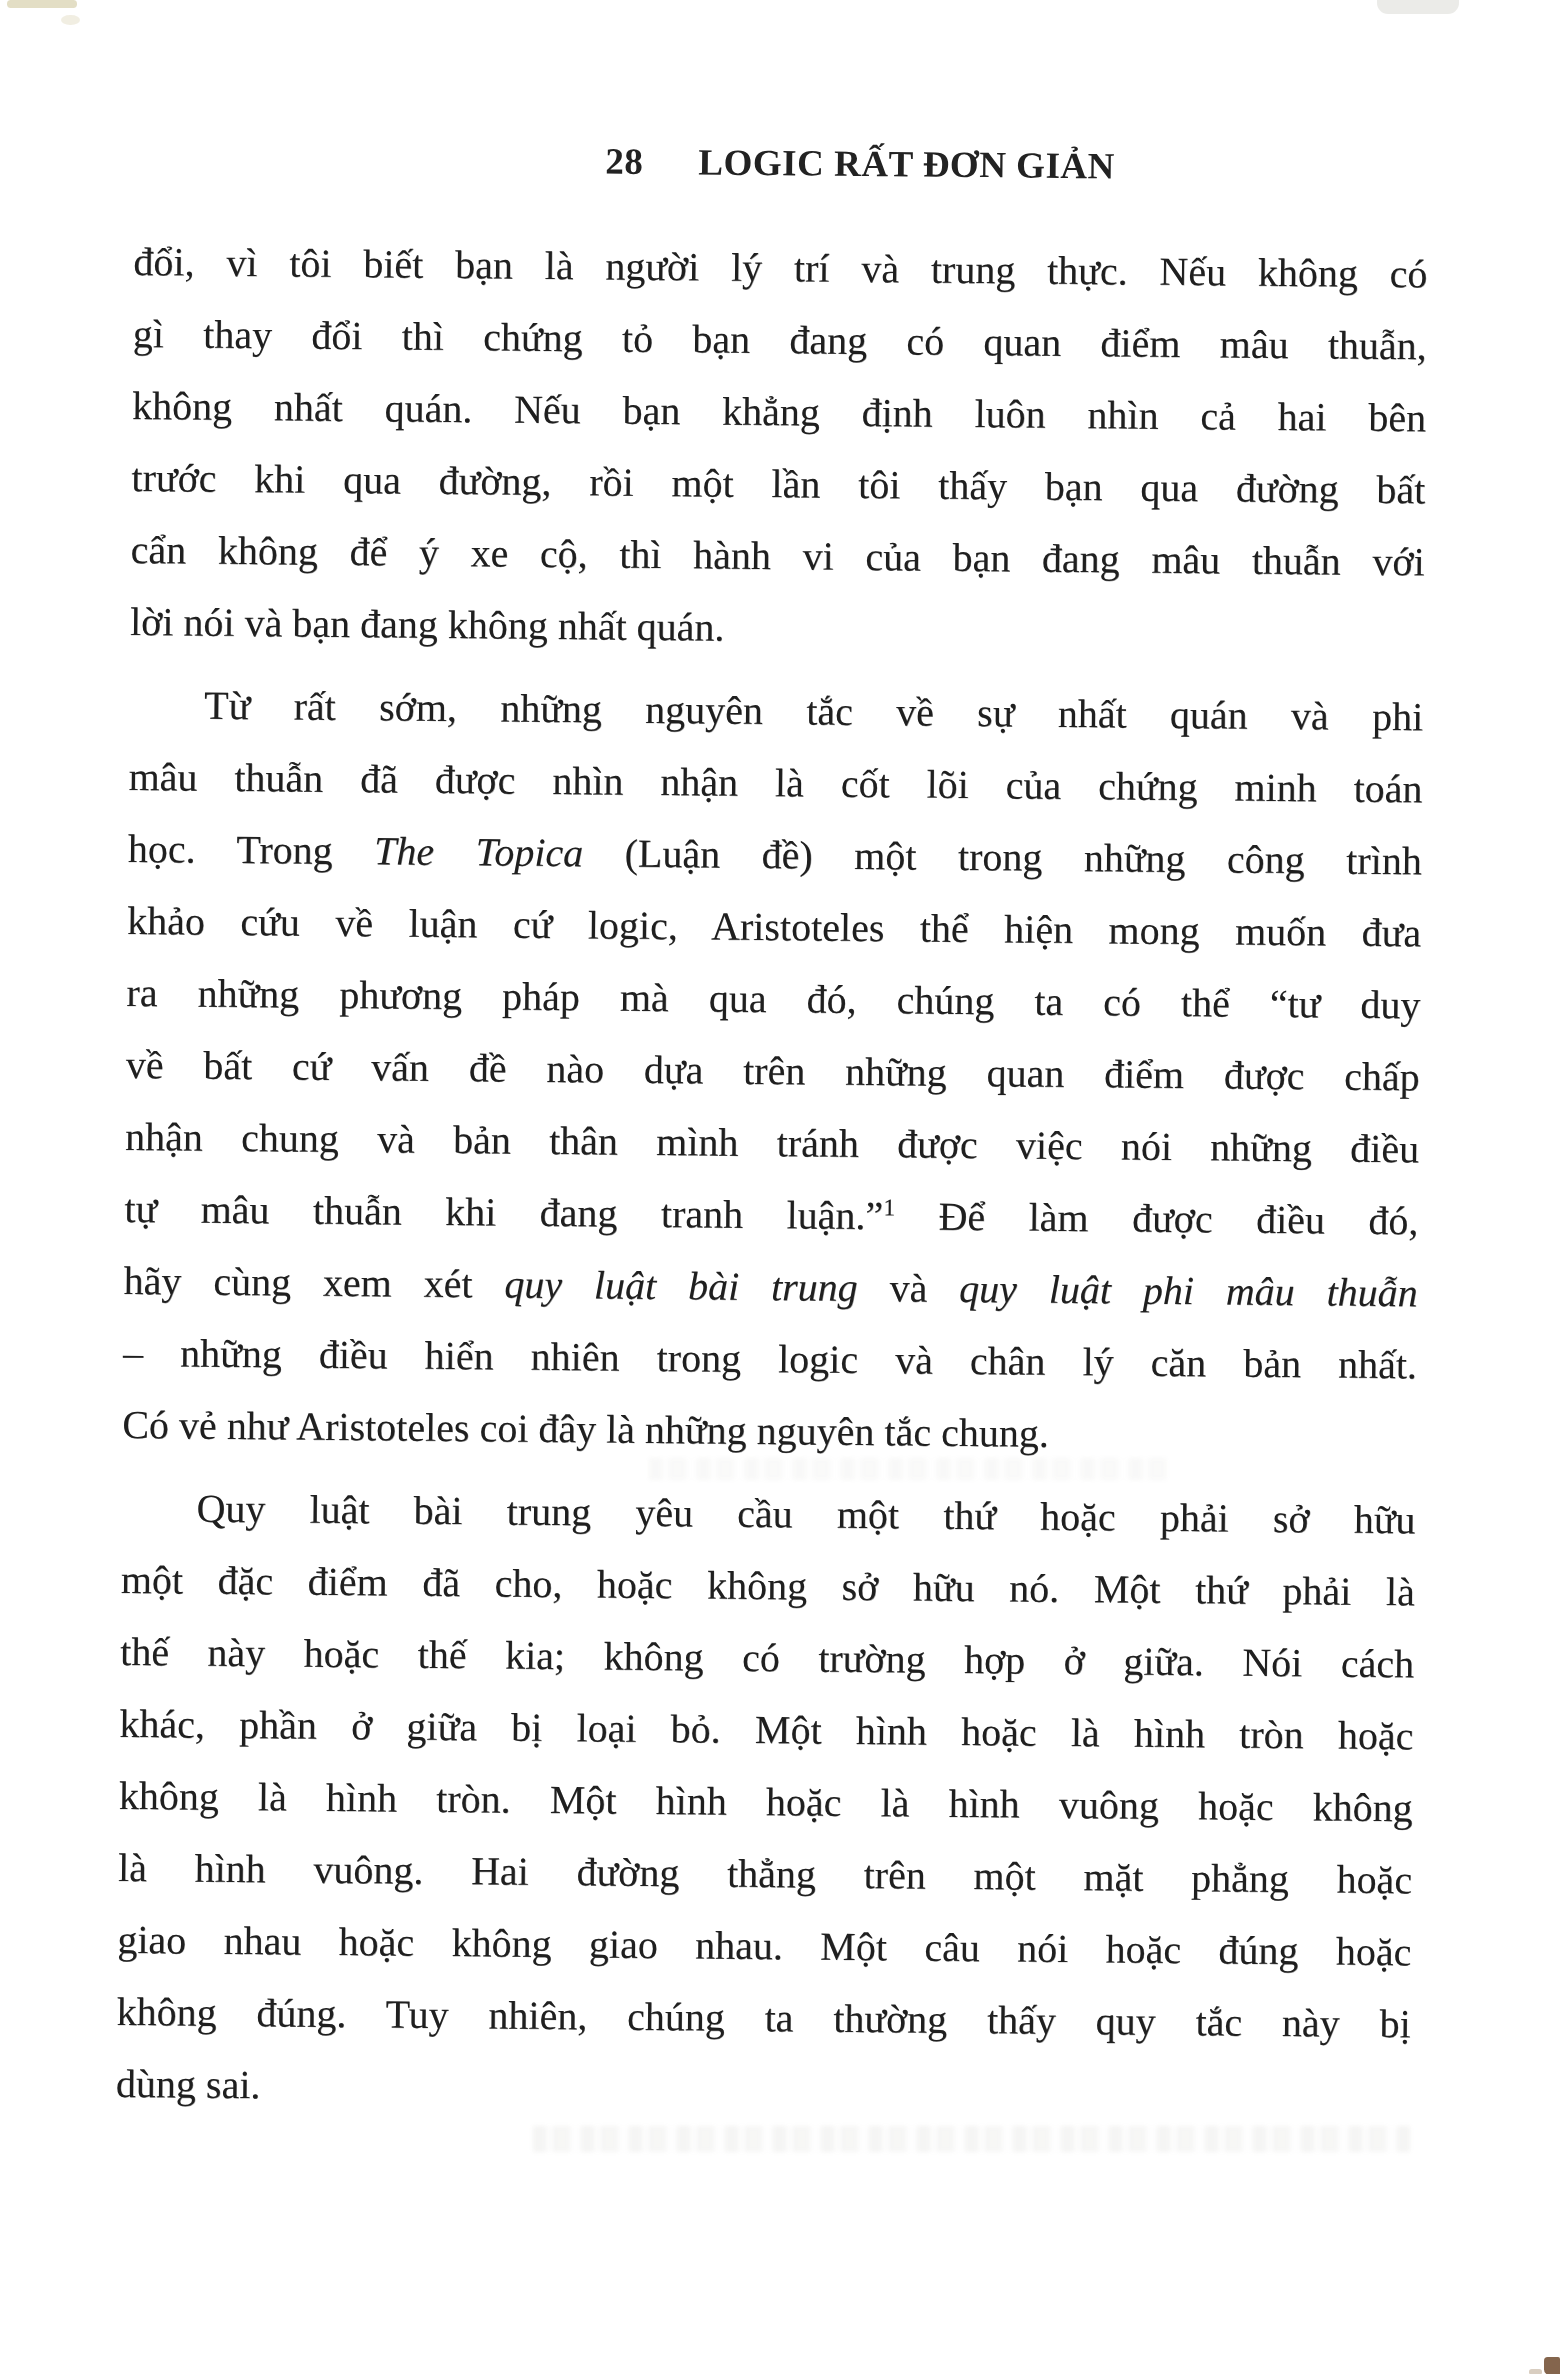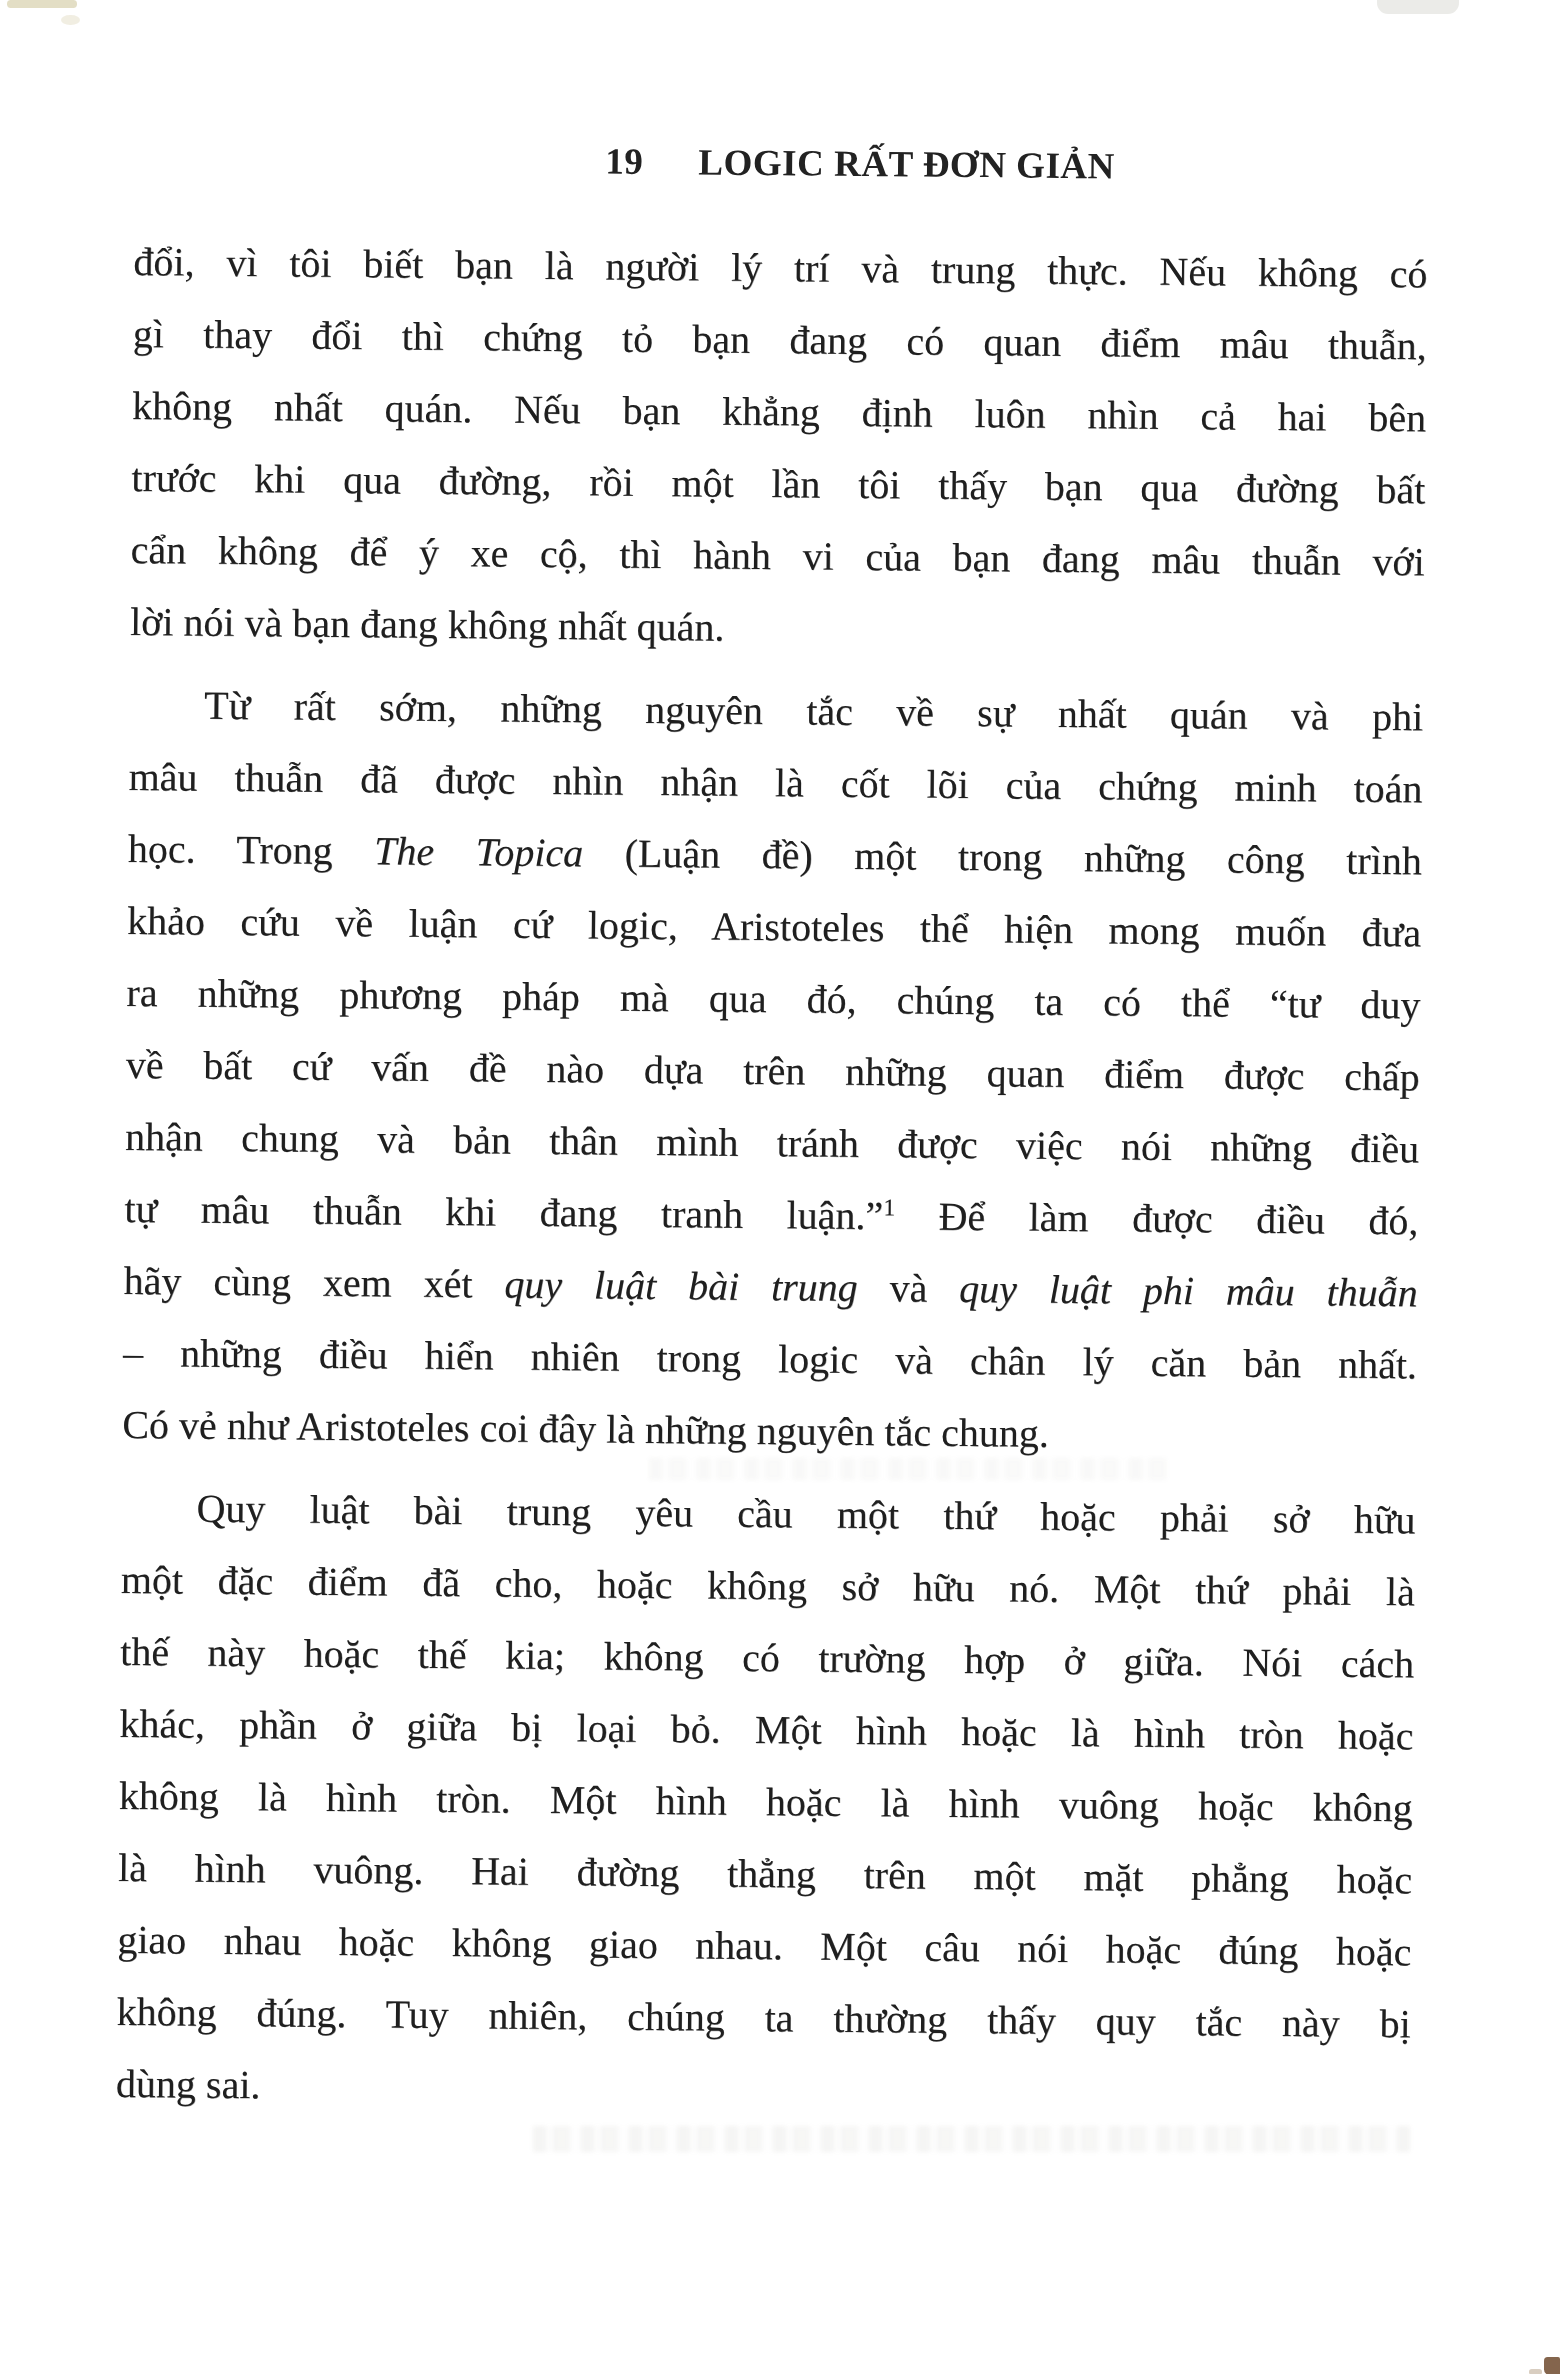--- a/index.html
+++ b/index.html
@@ -105,21 +105,21 @@
     );
   }
   .ghost-1 { left: 533px; top: 2126px; width: 877px; height: 26px; opacity: 0.55; }
   .ghost-2 { left: 649px; top: 1458px; width: 519px; height: 22px; opacity: 0.35; }
 </style>
 </head>
 <body>
 
 <div class="scan-content">
   <div class="running-head">
-    <span class="pagenum">19</span>
+    <span class="pagenum">28</span>
     <span class="headtitle">LOGIC RẤT ĐƠN GIẢN</span>
   </div>
   <div class="text-block">
       <div class="para">
         <div class="line"><span>đổi, vì tôi biết bạn là người lý trí và trung thực. Nếu không có</span></div>
         <div class="line"><span>gì thay đổi thì chứng tỏ bạn đang có quan điểm mâu thuẫn,</span></div>
         <div class="line"><span>không nhất quán. Nếu bạn khẳng định luôn nhìn cả hai bên</span></div>
         <div class="line"><span>trước khi qua đường, rồi một lần tôi thấy bạn qua đường bất</span></div>
         <div class="line"><span>cẩn không để ý xe cộ, thì hành vi của bạn đang mâu thuẫn với</span></div>
         <div class="line last"><span>lời nói và bạn đang không nhất quán.</span></div>

